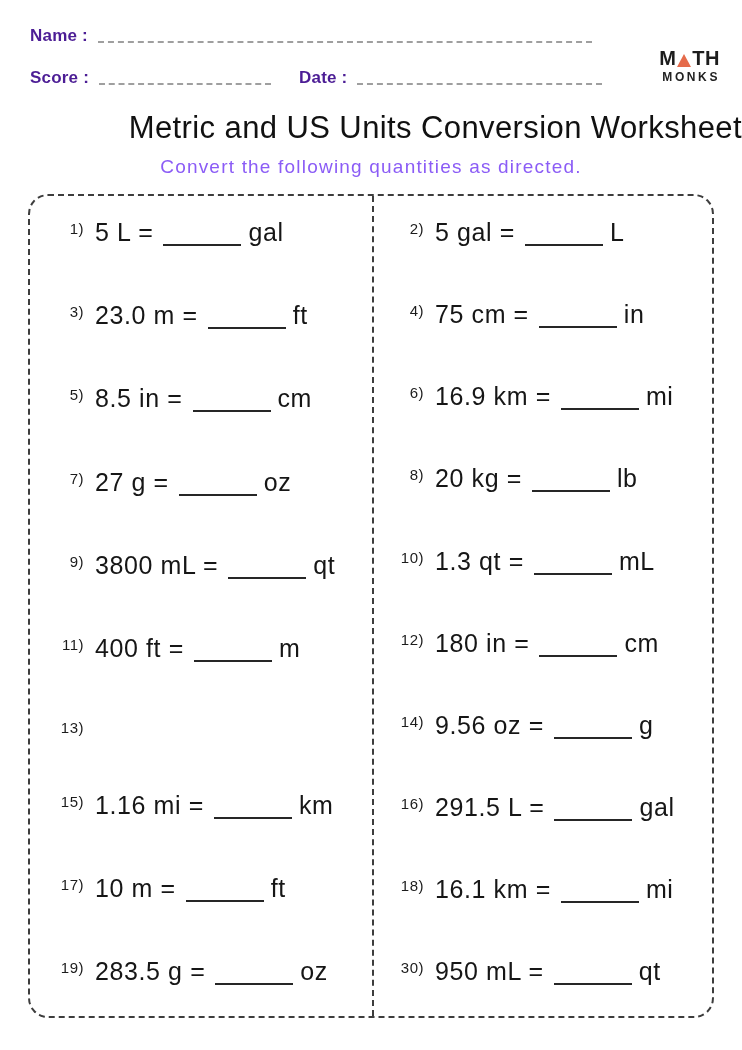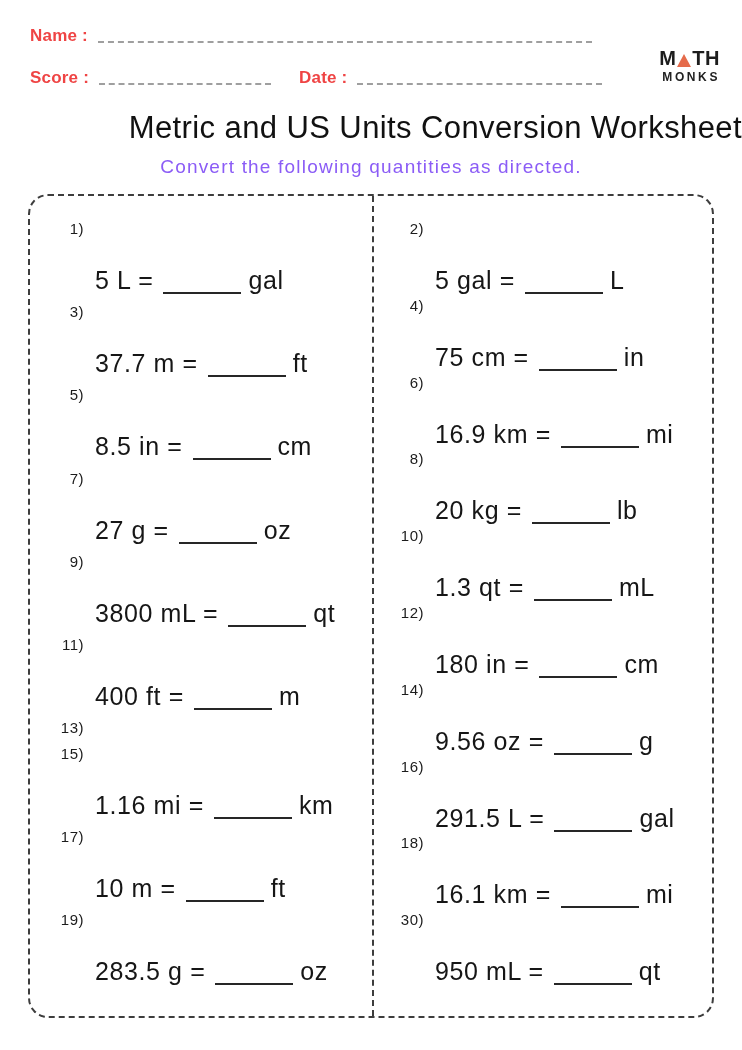--- a/index.html
+++ b/index.html
@@ -10,21 +10,21 @@
     font-family: "Liberation Sans", sans-serif;
     color: #1c1c1c;
     overflow: hidden;
   }
   .page { width: 742px; height: 1050px; position: relative; }
 
   
   .header { position: relative; margin: 26px 30px 0 30px; height: 64px; }
   .row-name { display: flex; align-items: baseline; width: 562px; }
   .row-score { display: flex; align-items: baseline; width: 572px; margin-top: 22px; }
-  .field-label { font-size: 17px; font-weight: 600; letter-spacing: 0.2px; color: #ef4444; white-space: nowrap; }
+  .field-label { font-size: 17px; font-weight: 600; letter-spacing: 0.2px; color: #4c1d95; white-space: nowrap; }
   .dash-line { border-bottom: 2px dashed #9f9f9f; align-self: flex-end; margin-bottom: 3px; height: 0; }
   .name-line { flex: 1; margin-left: 10px; }
   .score-line { width: 172px; margin-left: 10px; }
   .date-label { margin-left: 28px; }
   .date-line { flex: 1; margin-left: 10px; }
 
   
   .logo { position: absolute; right: -8px; top: 22px; width: 76px; }
   .logo-top { display: flex; align-items: flex-end; justify-content: flex-end; font-weight: 700; font-size: 20px; letter-spacing: 0.5px; color: #1d1d1d; line-height: 1; }
   .logo-triangle { width: 0; height: 0; border-left: 7px solid transparent; border-right: 7px solid transparent; border-bottom: 13px solid #e56b4b; margin: 0 1px 1px 1px; display: inline-block; }
@@ -41,21 +41,21 @@
     border: 2px dashed #3d3d3d;
     border-radius: 20px;
     display: flex;
   }
   .col { flex: 1; display: flex; flex-direction: column; justify-content: space-between; padding: 22px 4px 30px 26px; min-width: 0; }
   .col-left { border-right: 2px dashed #3d3d3d; }
   .col-right { padding-left: 22px; }
 
   .problem { display: flex; align-items: flex-start; white-space: nowrap; }
   .p-num { font-size: 15px; color: #1c1c1c; min-width: 28px; text-align: right; margin-right: 11px; padding-top: 2px; letter-spacing: 0.5px; flex-shrink: 0; }
-  .p-body { font-size: 25px; letter-spacing: 0.6px; color: #161616; line-height: 1.15; margin-top: 48px; }
+  .p-body { font-size: 25px; letter-spacing: 0.6px; color: #161616; line-height: 1.15; }
   .p-blank { display: inline-block; width: 78px; border-bottom: 2px solid #262626; vertical-align: -5px; margin: 0 7px 0 10px; }
 </style>
 </head>
 <body>
 
 <div class="page">
 
   <div class="header">
     <div class="row-name">
       <span class="field-label">Name :</span>
@@ -84,21 +84,21 @@
 
     <div class="col col-left">
 
       <div class="problem">
         <span class="p-num">1)</span>
         <span class="p-body"><span>5 L =</span><span class="p-blank"></span><span>gal</span></span>
       </div>
 
       <div class="problem">
         <span class="p-num">3)</span>
-        <span class="p-body"><span>37.7 m =</span><span class="p-blank"></span><span>ft</span></span>
+        <span class="p-body"><span>23.0 m =</span><span class="p-blank"></span><span>ft</span></span>
       </div>
 
       <div class="problem">
         <span class="p-num">5)</span>
         <span class="p-body"><span>8.5 in =</span><span class="p-blank"></span><span>cm</span></span>
       </div>
 
       <div class="problem">
         <span class="p-num">7)</span>
         <span class="p-body"><span>27 g =</span><span class="p-blank"></span><span>oz</span></span>

